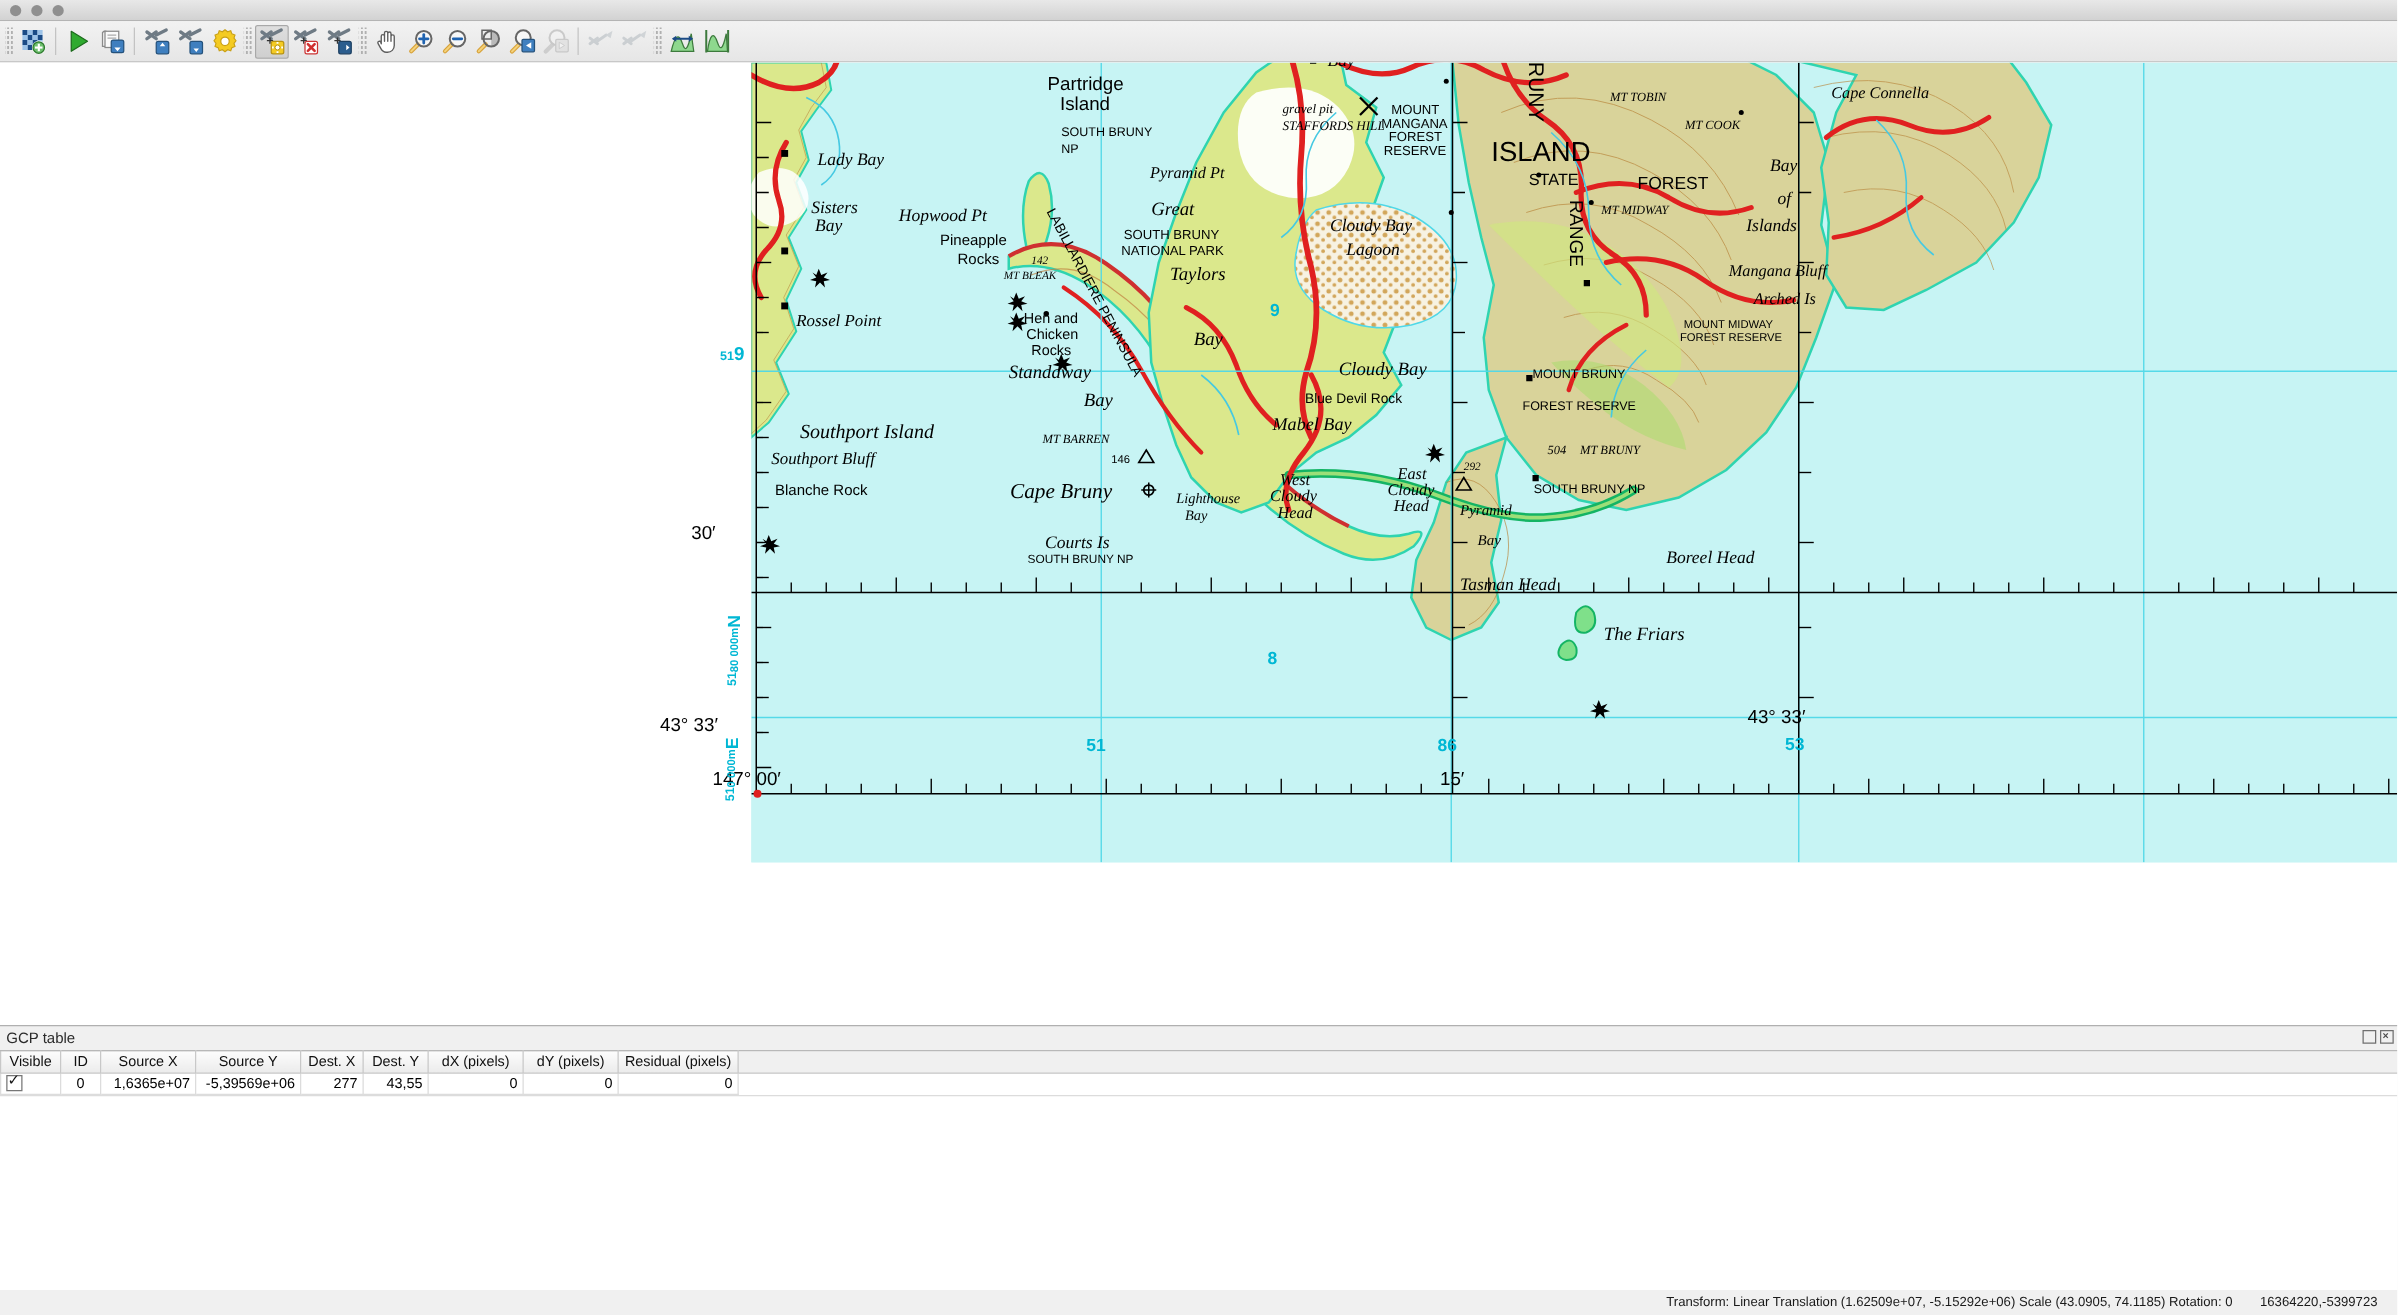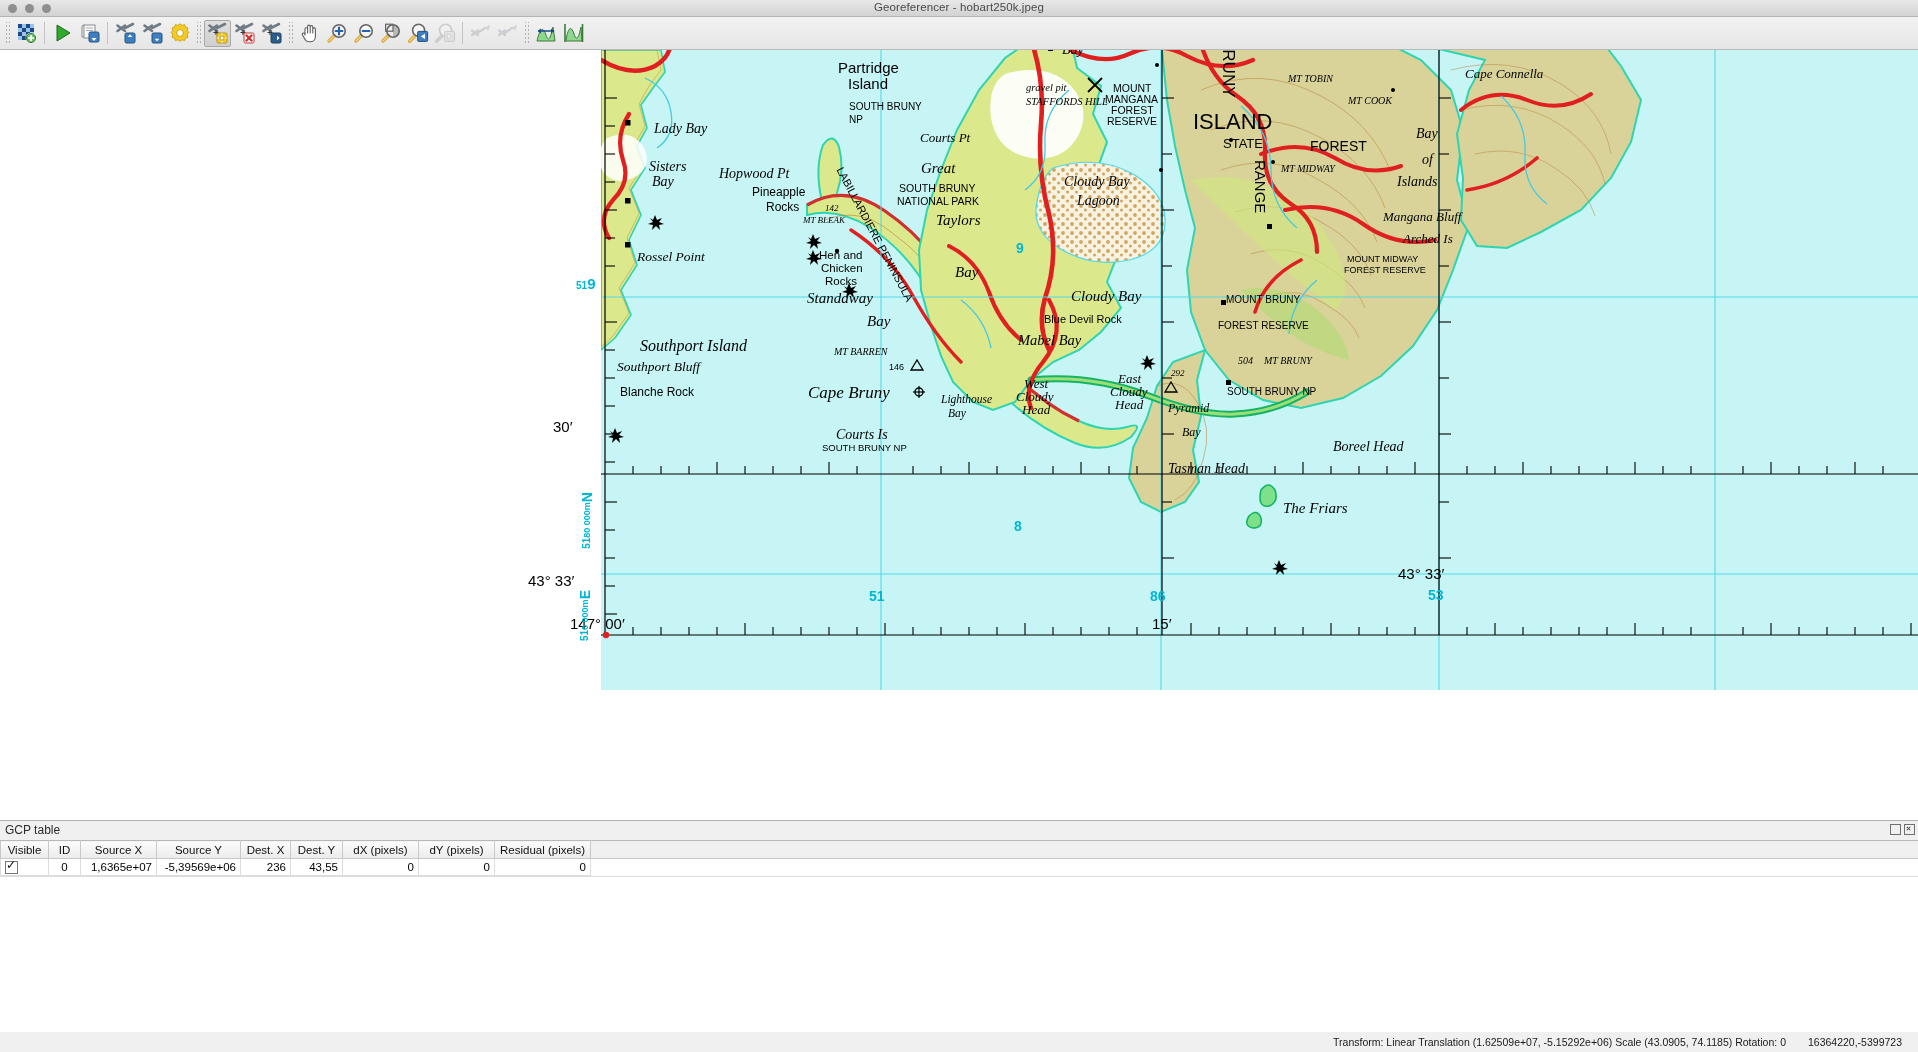--- a/index.html
+++ b/index.html
@@ -232,21 +232,20 @@
 <body>
 
 <div id="app">
 
   <div id="titlebar">
     <div class="win-dots">
       <div class="dot"></div>
       <div class="dot"></div>
       <div class="dot"></div>
     </div>
-    <div class="title">Georeferencer - hobart250k.jpeg</div>
   </div>
 
   <div id="toolbar">
 
     <div class="tb-grip"></div>
 
     <div class="tb-btn">
       <span>
       <svg width="22" height="22" viewBox="0 0 22 22">
         <rect x="2" y="2" width="16" height="16" fill="#c8dcf0"></rect>
@@ -832,21 +831,21 @@
         <div class="map-label lbl-sans" style="left: 849px; top: 51px; font-size: 10px; line-height: 11px;">SOUTH BRUNY</div>
         <div class="map-label lbl-sans" style="left: 849px; top: 64px; font-size: 10px; line-height: 11px;">NP</div>
         <div class="map-label lbl-serif-i" style="left: 654px; top: 71px; font-size: 14px; line-height: 15px;">Lady Bay</div>
         <div class="map-label lbl-serif-i" style="left: 649px; top: 109px; font-size: 14px; line-height: 15px;">Sisters</div>
         <div class="map-label lbl-serif-i" style="left: 652px; top: 124px; font-size: 14px; line-height: 15px;">Bay</div>
         <div class="map-label lbl-serif-i" style="left: 719px; top: 116px; font-size: 14px; line-height: 15px;">Hopwood Pt</div>
         <div class="map-label lbl-sans" style="left: 752px; top: 136px; font-size: 12px; line-height: 13px;">Pineapple</div>
         <div class="map-label lbl-sans" style="left: 766px; top: 151px; font-size: 12px; line-height: 13px;">Rocks</div>
         <div class="map-label lbl-serif-i" style="left: 803px; top: 165px; font-size: 9px; line-height: 10px;">MT BLEAK</div>
         <div class="map-label lbl-serif-i" style="left: 825px; top: 153px; font-size: 9px; line-height: 10px;">142</div>
-        <div class="map-label lbl-serif-i" style="left: 920px; top: 81px; font-size: 13px; line-height: 14px;">Courts Pt</div>
+        <div class="map-label lbl-serif-i" style="left: 920px; top: 81px; font-size: 13px; line-height: 14px;">Pyramid Pt</div>
         <div class="map-label lbl-serif-i" style="left: 921px; top: 110px; font-size: 15px; line-height: 16px;">Great</div>
         <div class="map-label lbl-sans" style="left: 899px; top: 133px; font-size: 10.5px; line-height: 11.5px;">SOUTH BRUNY</div>
         <div class="map-label lbl-sans" style="left: 897px; top: 146px; font-size: 10.5px; line-height: 11.5px;">NATIONAL PARK</div>
         <div class="map-label lbl-serif-i" style="left: 936px; top: 162px; font-size: 15px; line-height: 16px;">Taylors</div>
         <div class="map-label lbl-serif-i" style="left: 955px; top: 214px; font-size: 15px; line-height: 16px;">Bay</div>
         <div class="map-label lbl-sans" style="left: 845px; top: 115px; font-size: 11px; line-height: 12px; transform: rotate(62deg); transform-origin: left top;">LABILLARDIERE PENINSULA</div>
         <div class="map-label lbl-sans" style="left: 819px; top: 199px; font-size: 11.5px; line-height: 12.5px;">Hen and</div>
         <div class="map-label lbl-sans" style="left: 821px; top: 212px; font-size: 11.5px; line-height: 12.5px;">Chicken</div>
         <div class="map-label lbl-sans" style="left: 825px; top: 225px; font-size: 11.5px; line-height: 12.5px;">Rocks</div>
         <div class="map-label lbl-serif-i" style="left: 637px; top: 200px; font-size: 13.5px; line-height: 14.5px;">Rossel Point</div>
@@ -958,21 +957,21 @@
         </tr>
       </thead>
       <tbody>
         <tr>
           <td class="c-visible">
             <span class="chk"></span>
           </td>
           <td class="center">0</td>
           <td class="num">1,6365e+07</td>
           <td class="num">-5,39569e+06</td>
-          <td class="num">236</td>
+          <td class="num">277</td>
           <td class="num">43,55</td>
           <td class="num">0</td>
           <td class="num">0</td>
           <td class="num">0</td>
           <td style="border:none;background:#fff"></td>
         </tr>
       </tbody>
     </table>
     <div id="gcp-body-fill"></div>
   </div>

